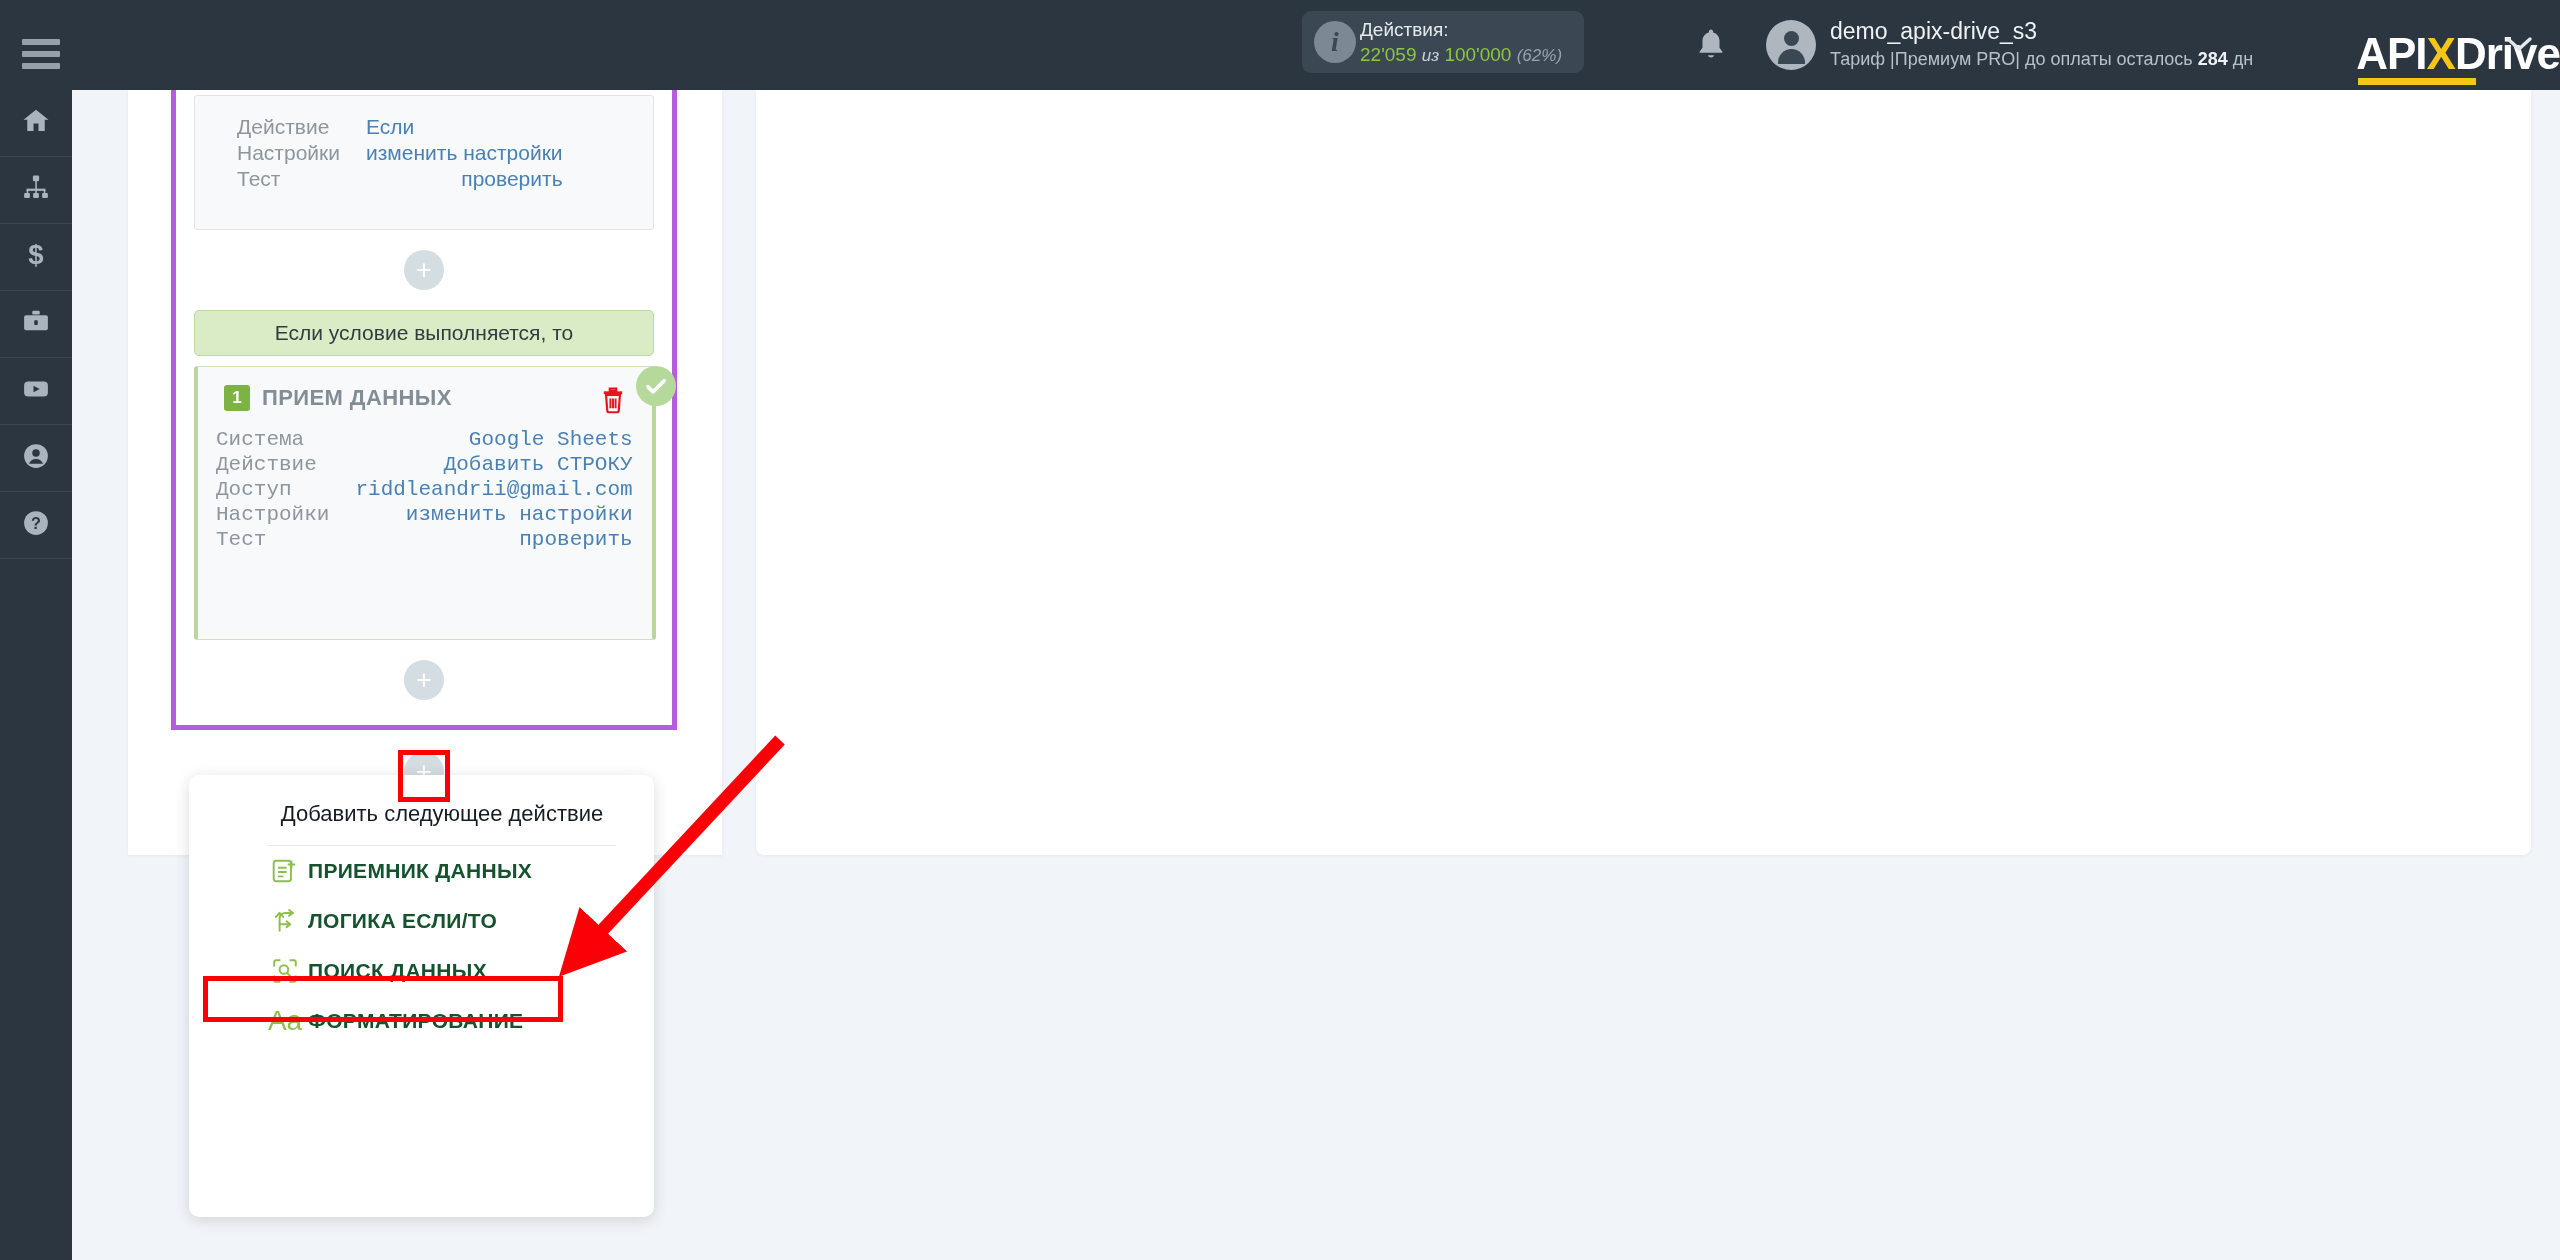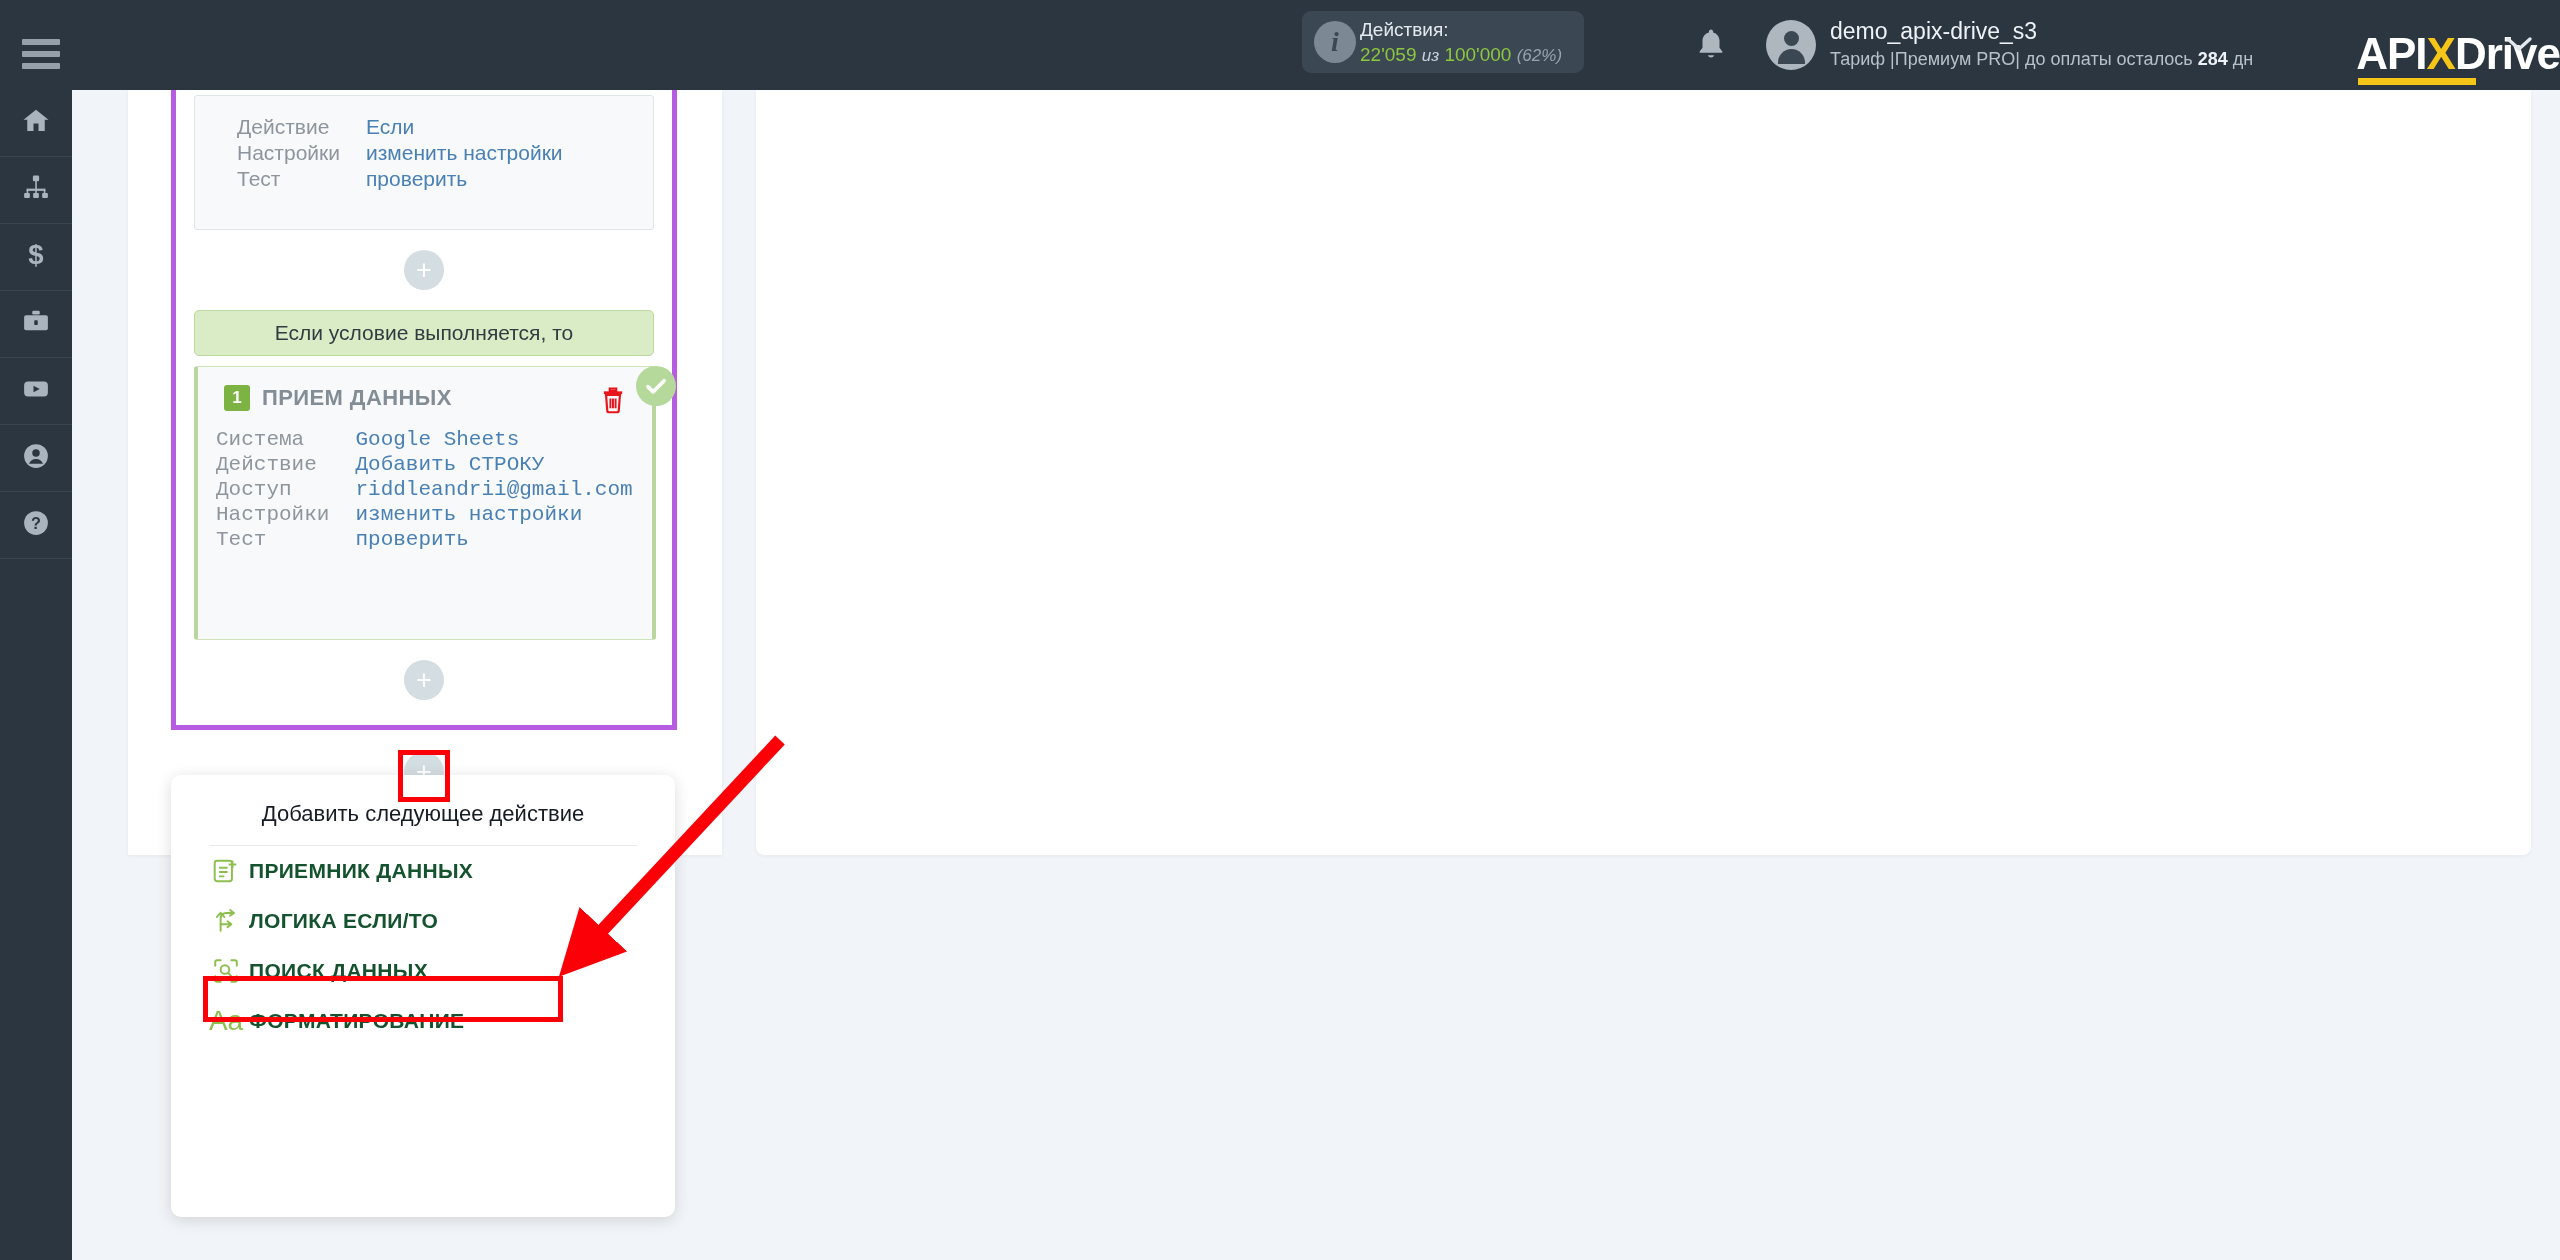--- a/index.html
+++ b/index.html
@@ -128,21 +128,21 @@
     border: 1px solid #e2e5e8;
     border-radius: 3px;
   }
   .card-rows { display: table; border-spacing: 0; }
   .card-row { display: table-row; }
   .card-row .lbl, .card-row .val {
     display: table-cell; font-size: 21px; padding: 1px 0; vertical-align: top;
   }
   .card-row .lbl { color: #8d969e; padding-right: 26px; white-space: nowrap; }
   .card-row .val { color: #4a81b4; white-space: nowrap; }
-  .card-row .val.link { cursor: pointer; }
+  .card-row .val.link { cursor: pointer; text-align: right; }
 
   
   #card-if {
     position: absolute; top: 95px; left: 194px;
     width: 460px; height: 135px;
     padding: 18px 0 0 42px;
   }
 
   
   .plus-btn {
@@ -195,27 +195,28 @@
   #check-badge {
     position: absolute; top: 366px; left: 636px;
     width: 40px; height: 40px; border-radius: 50%;
     background: #b5d89b;
     display: flex; align-items: center; justify-content: center;
     z-index: 5;
   }
 
   
   #dropdown {
-    position: absolute; top: 775px; left: 171px;
-    width: 504px; height: 442px;
+    position: absolute; top: 775px; left: 189px;
+    width: 465px; height: 442px;
     background: #ffffff;
     border-radius: 10px;
     box-shadow: 0 3px 16px rgba(0,0,0,0.14);
     padding-top: 16px;
     z-index: 10;
+    padding-left: 41px;
   }
   #dd-title {
     text-align: center; font-size: 22px; color: #161c24;
     padding: 10px 0 18px 0;
   }
   #dd-sep { height: 1px; background: #e7eaee; margin: 0 38px; }
   .dd-item {
     display: flex; align-items: center;
     height: 50px; padding-left: 38px;
     cursor: pointer;

